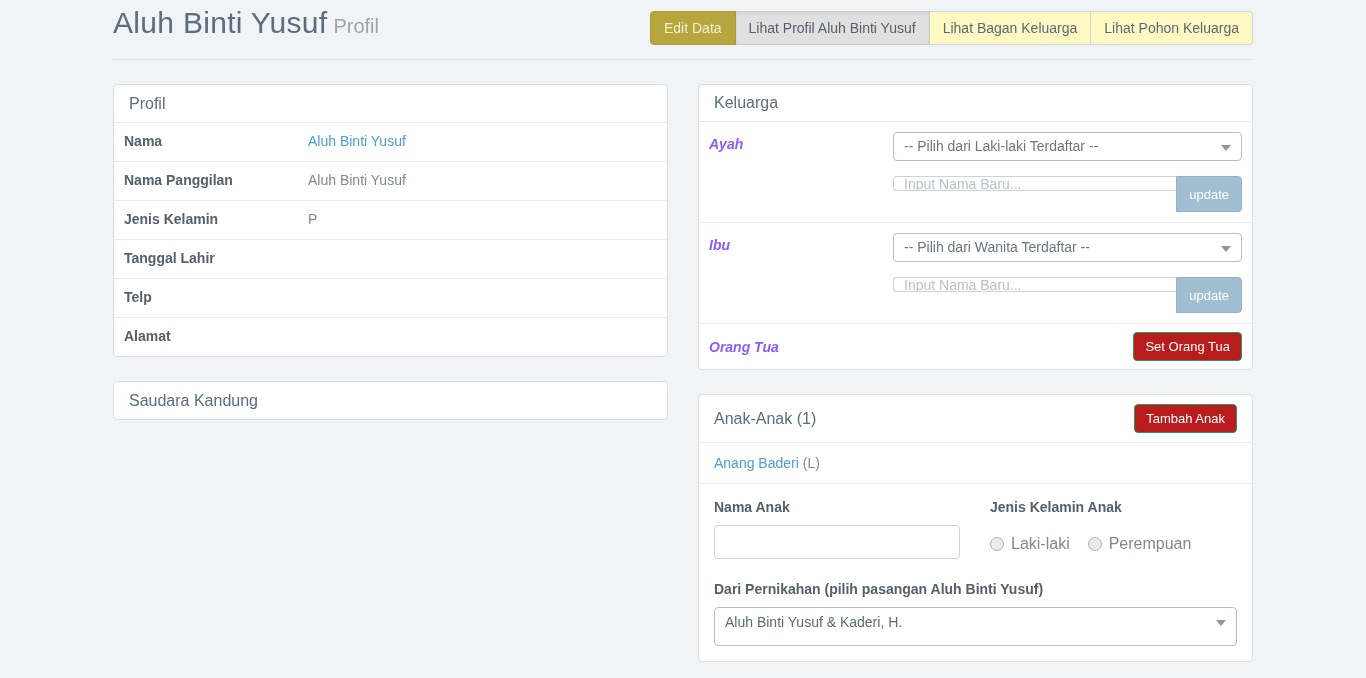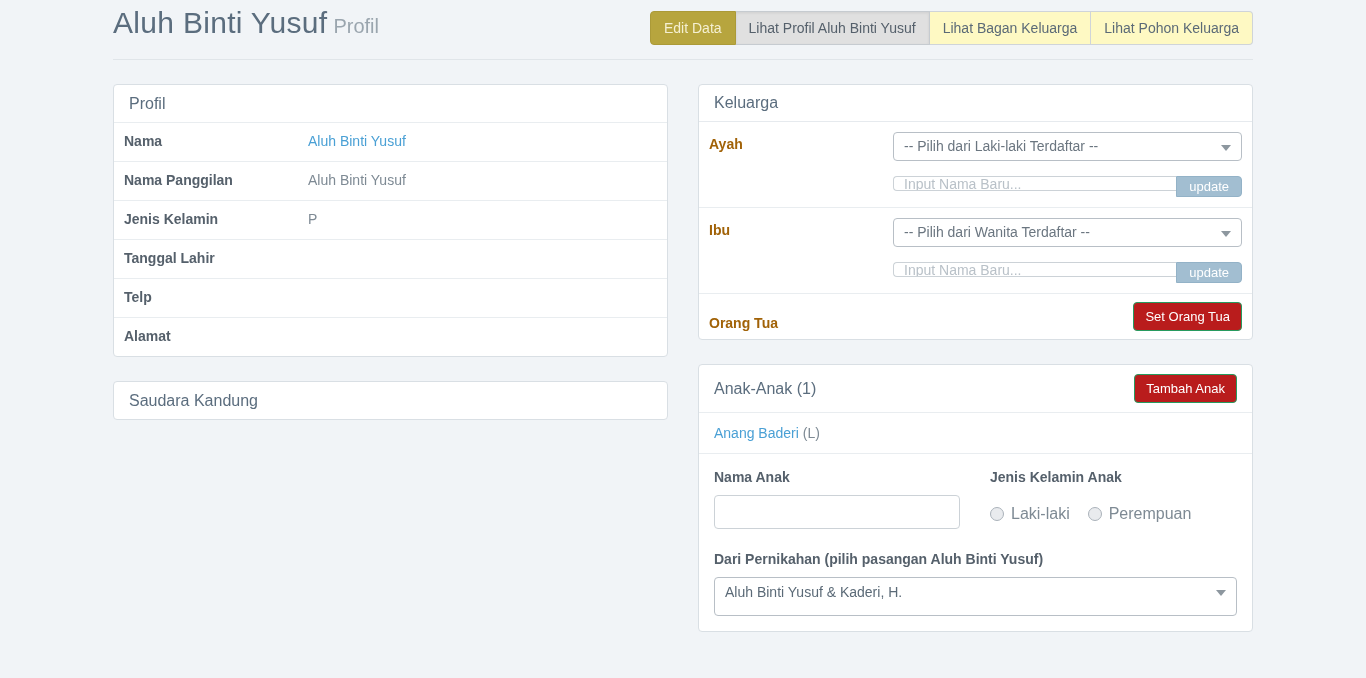--- a/index.html
+++ b/index.html
@@ -76,21 +76,21 @@
   a.link { color: #4aa0d5; text-decoration: none; }
 
   
   .frow {
     display: flex;
     align-items: flex-start;
     padding: 10px 10px;
     border-top: 1px solid #e9edf0;
     font-size: 14px;
   }
-  .frow .flabel { width: 184px; flex: none; font-weight: bold; color: #a16207; padding-top: 4px; }
+  .frow .flabel { width: 184px; flex: none; font-weight: bold; color: #8b5cf6; padding-top: 4px; font-style: italic; }
   .frow .fcontrols { flex: 1; }
 
   .fake-select {
     position: relative;
     background: #fff;
     border: 1px solid #b8bfc6;
     border-radius: 4px;
     height: 29px;
     line-height: 27px;
     padding: 0 28px 0 10px;
@@ -117,21 +117,21 @@
     border-right: none;
     border-radius: 4px 0 0 4px;
     padding: 0 10px;
     font-size: 14px;
     font-family: "Liberation Sans", sans-serif;
     color: #5b6a77;
     outline: none;
   }
   .input-group input::placeholder { color: #b9c1c8; }
   .btn-update {
-    height: 21px;
+    height: 36px;
     border: 1px solid #93b2c7;
     background: #a2bed1;
     color: #ffffff;
     font-size: 13px;
     padding: 0 12px;
     border-radius: 0 4px 4px 0;
     cursor: pointer;
     font-family: "Liberation Sans", sans-serif;
   }
   .btn-green {
@@ -139,21 +139,21 @@
     border: 1px solid #279a5f;
     color: #ffffff;
     font-size: 13px;
     padding: 6px 11px;
     border-radius: 4px;
     cursor: pointer;
     font-family: "Liberation Sans", sans-serif;
     line-height: 15px;
   }
   .row-right { margin-left: auto; }
-  .frow.simple { align-items: flex-end; padding: 8px 10px; min-height: 40px; }
+  .frow.simple { align-items: center; padding: 8px 10px; min-height: 40px; }
   .frow.simple .flabel { padding-top: 0; }
 
   
   .child-row {
     padding: 12px 15px;
     border-top: 1px solid #e9edf0;
     font-size: 14px;
   }
   .child-suffix { color: #7e8a94; }
   .anak-form { padding: 15px; border-top: 1px solid #e9edf0; }

